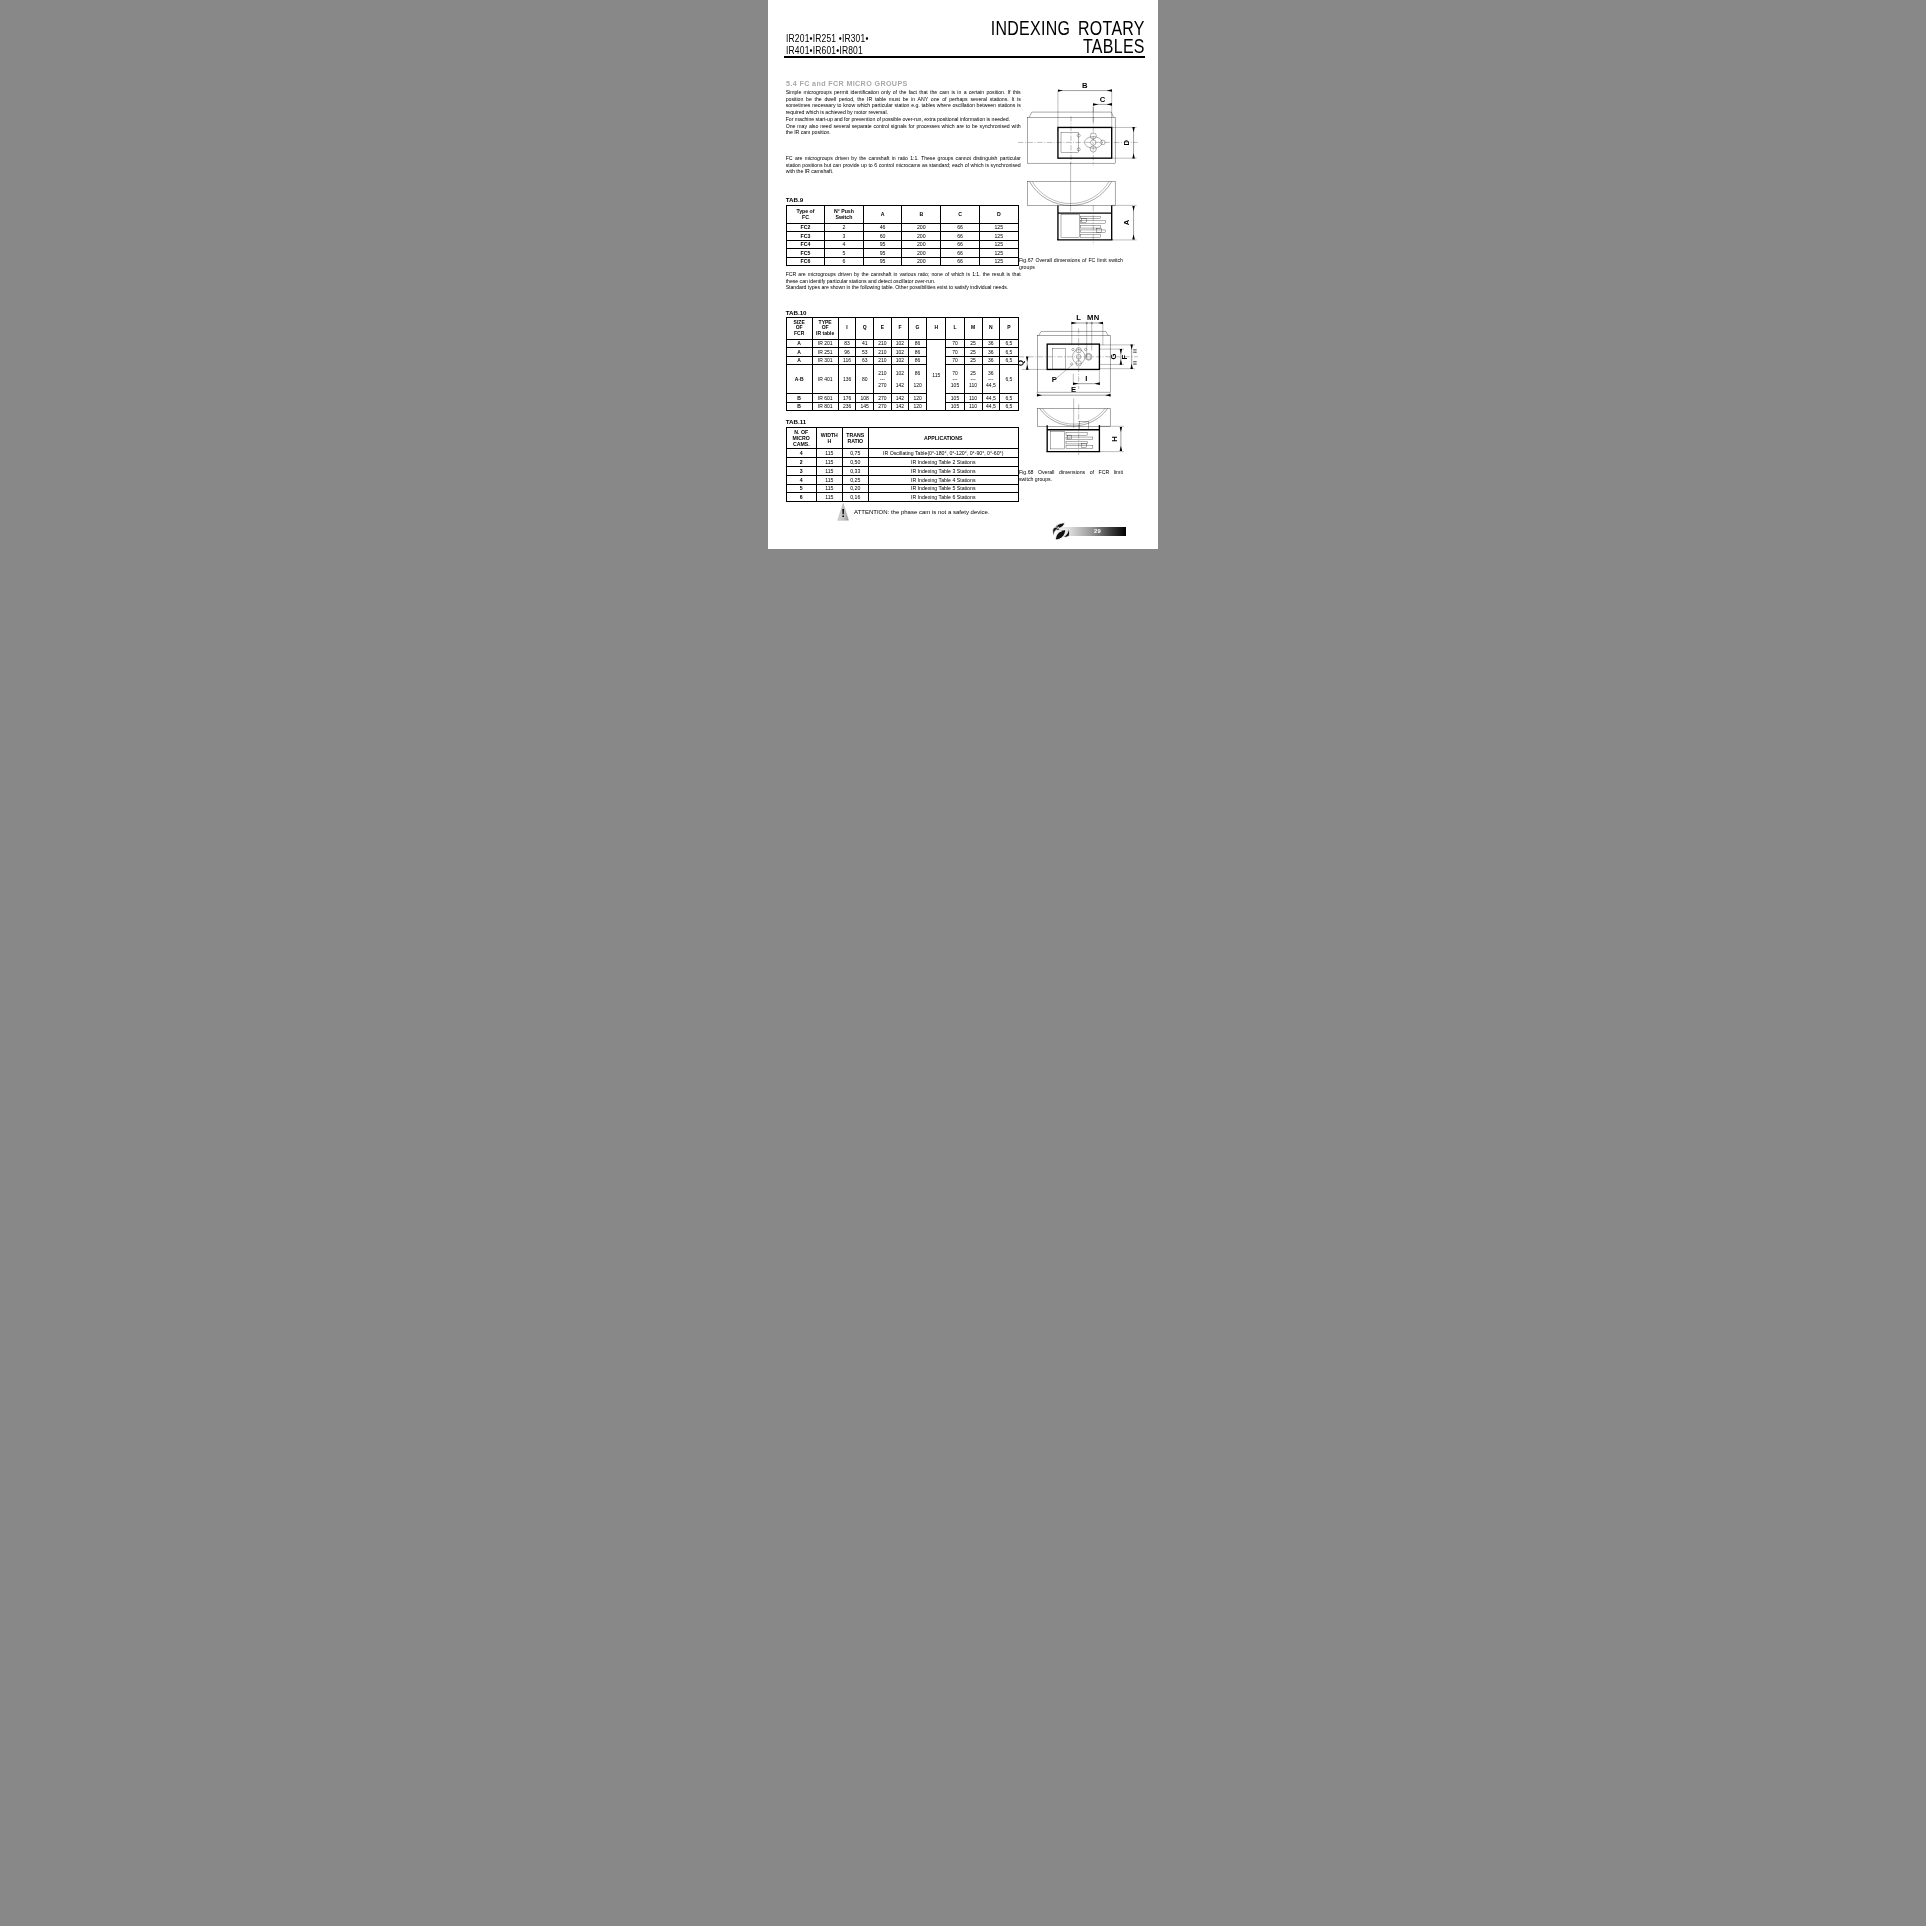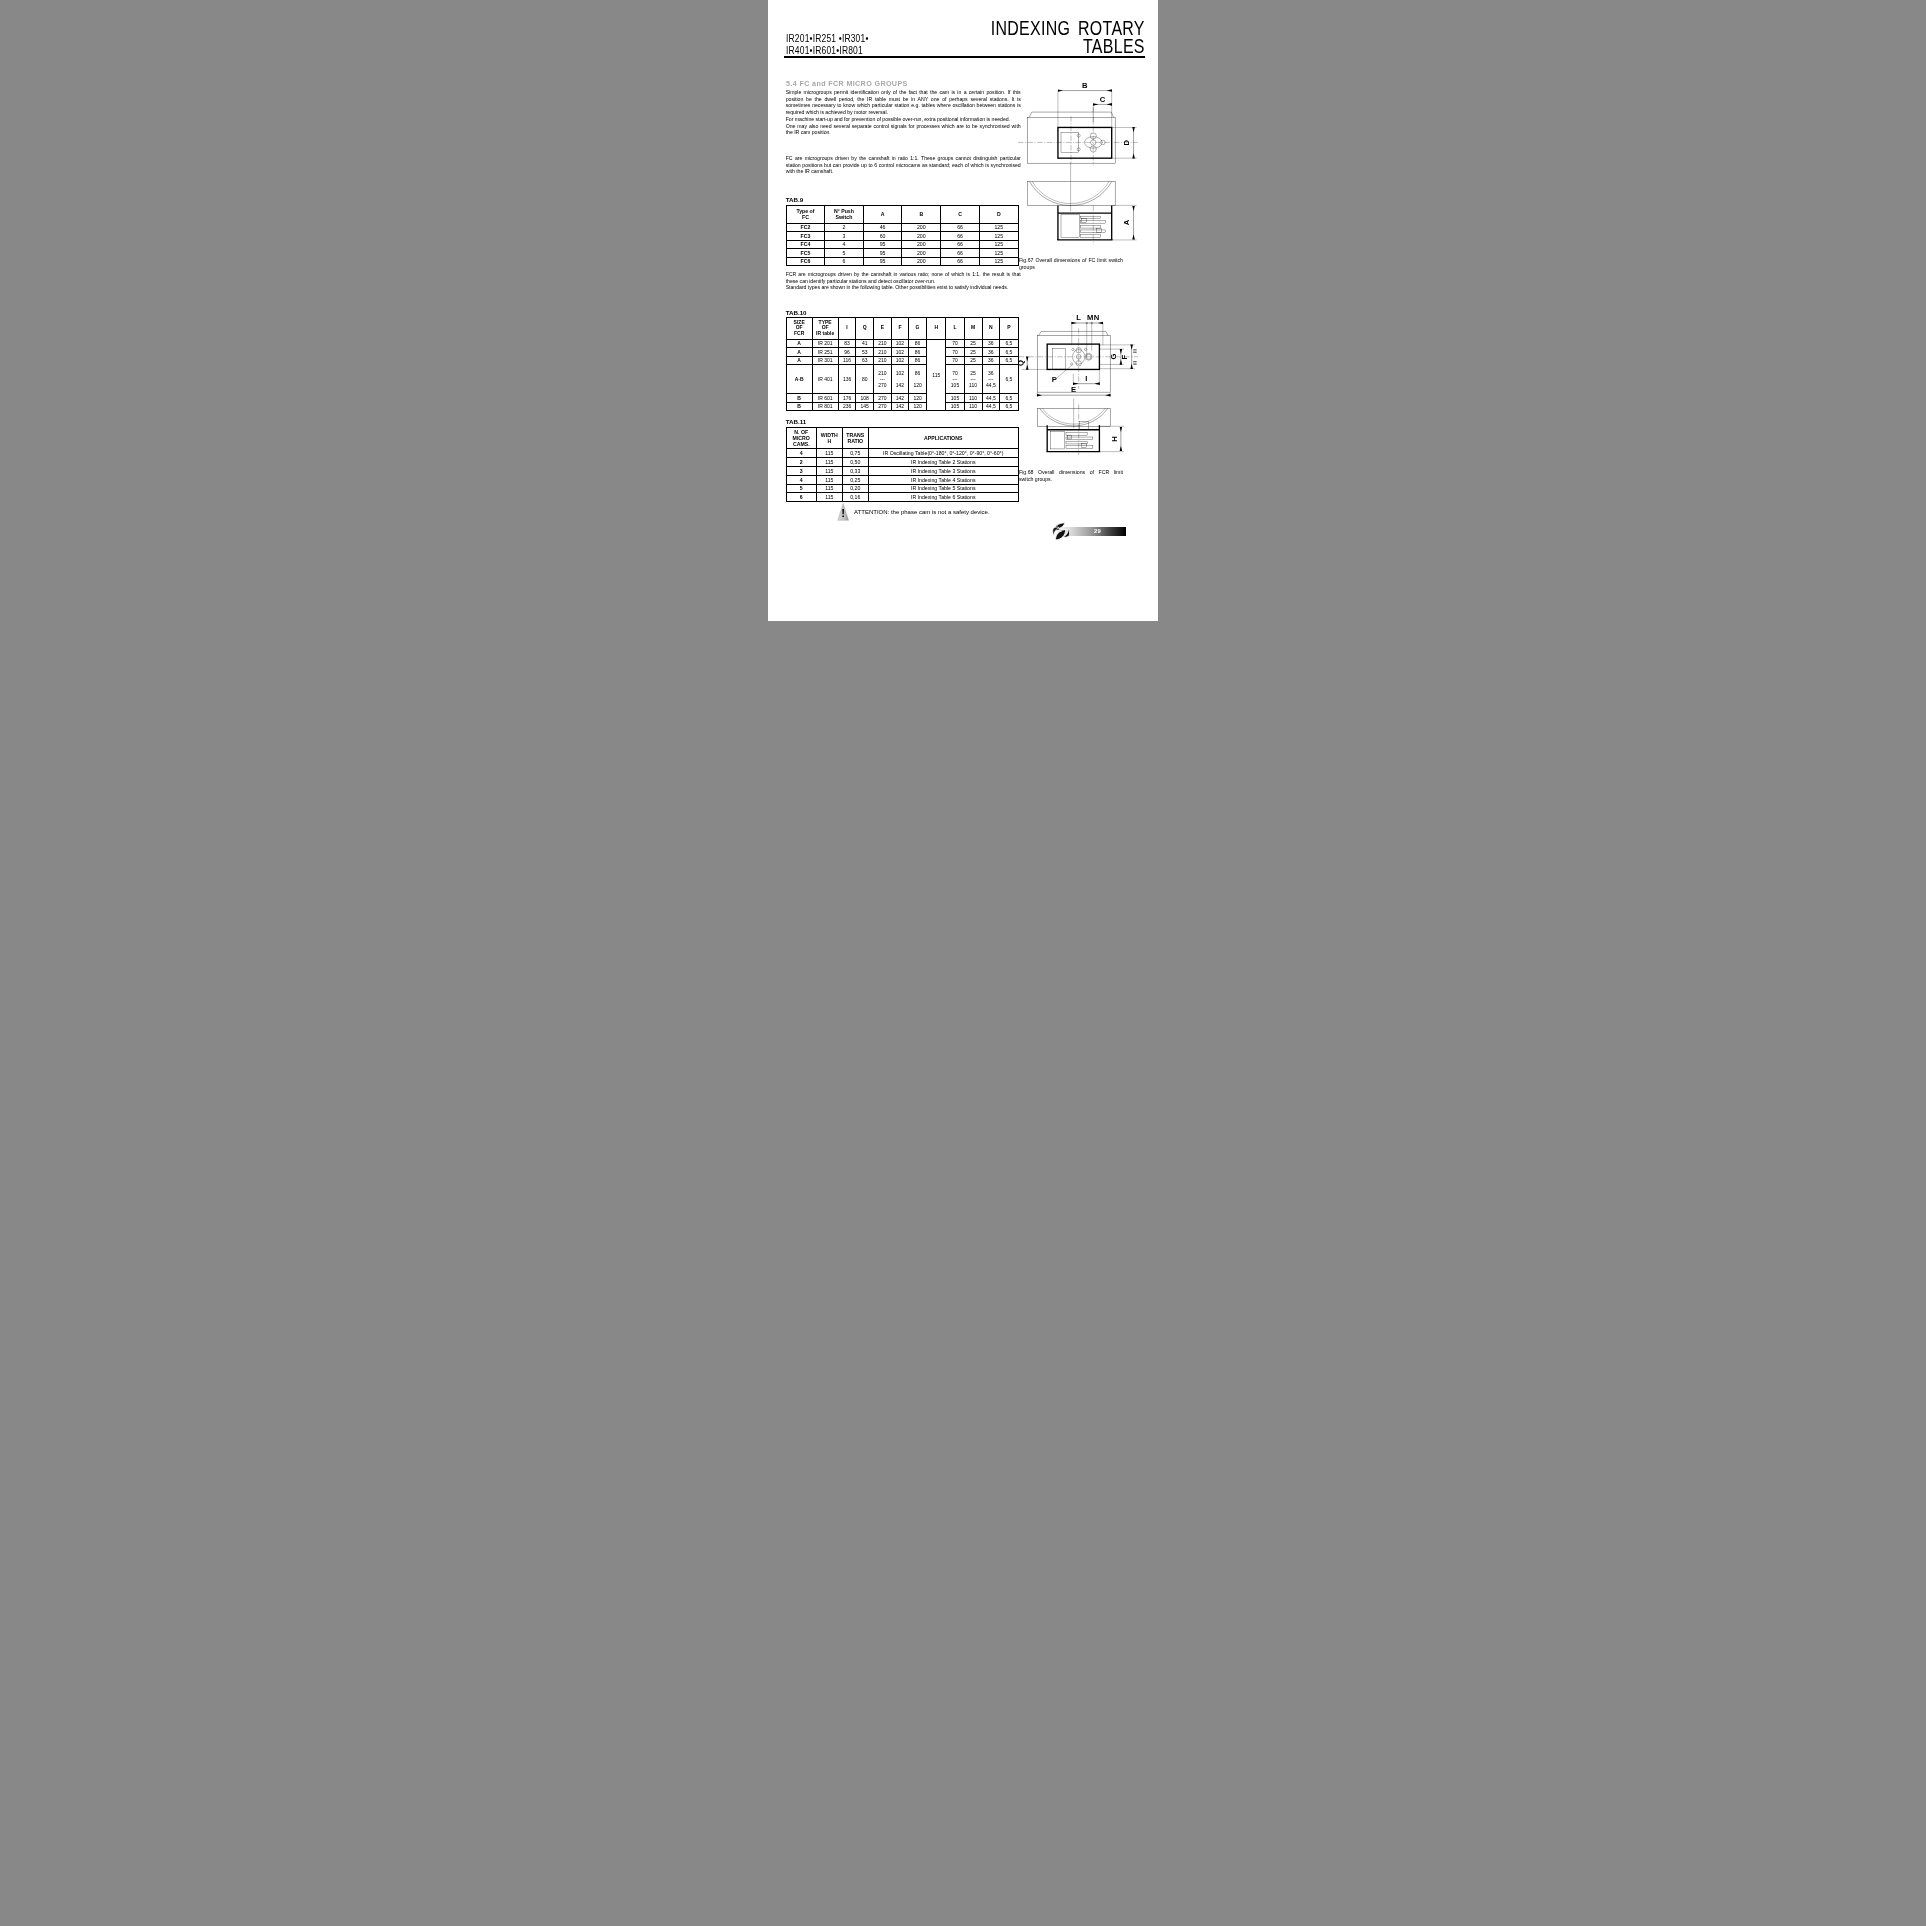--- a/index.html
+++ b/index.html
@@ -1,18 +1,18 @@
 <!DOCTYPE html>
 <html style="font-size:6.2px"><head>
 <meta charset="utf-8">
 <style>
   * { margin:0; padding:0; box-sizing:border-box; }
   html,body { background:#888; }
   .page {
-    position:relative; width:390px; height:621px; margin:0 auto;
+    position:relative; width:390px; height:549px; margin:0 auto;
     background:#ffffff; overflow:hidden;
     font-family:"Liberation Sans", sans-serif; color:#000;
   }
   .abs { position:absolute; }
 
   
   .models { left:17.7px; top:33px; font-size:10px; letter-spacing:0.2px;
             transform:scaleX(0.85); transform-origin:0 0; line-height:12px; white-space:nowrap; }
   .big-title { right:12.7px; top:19px; text-align:right; font-size:21px; font-weight:400;
                line-height:18px; letter-spacing:0.4px; word-spacing:3.9px;

